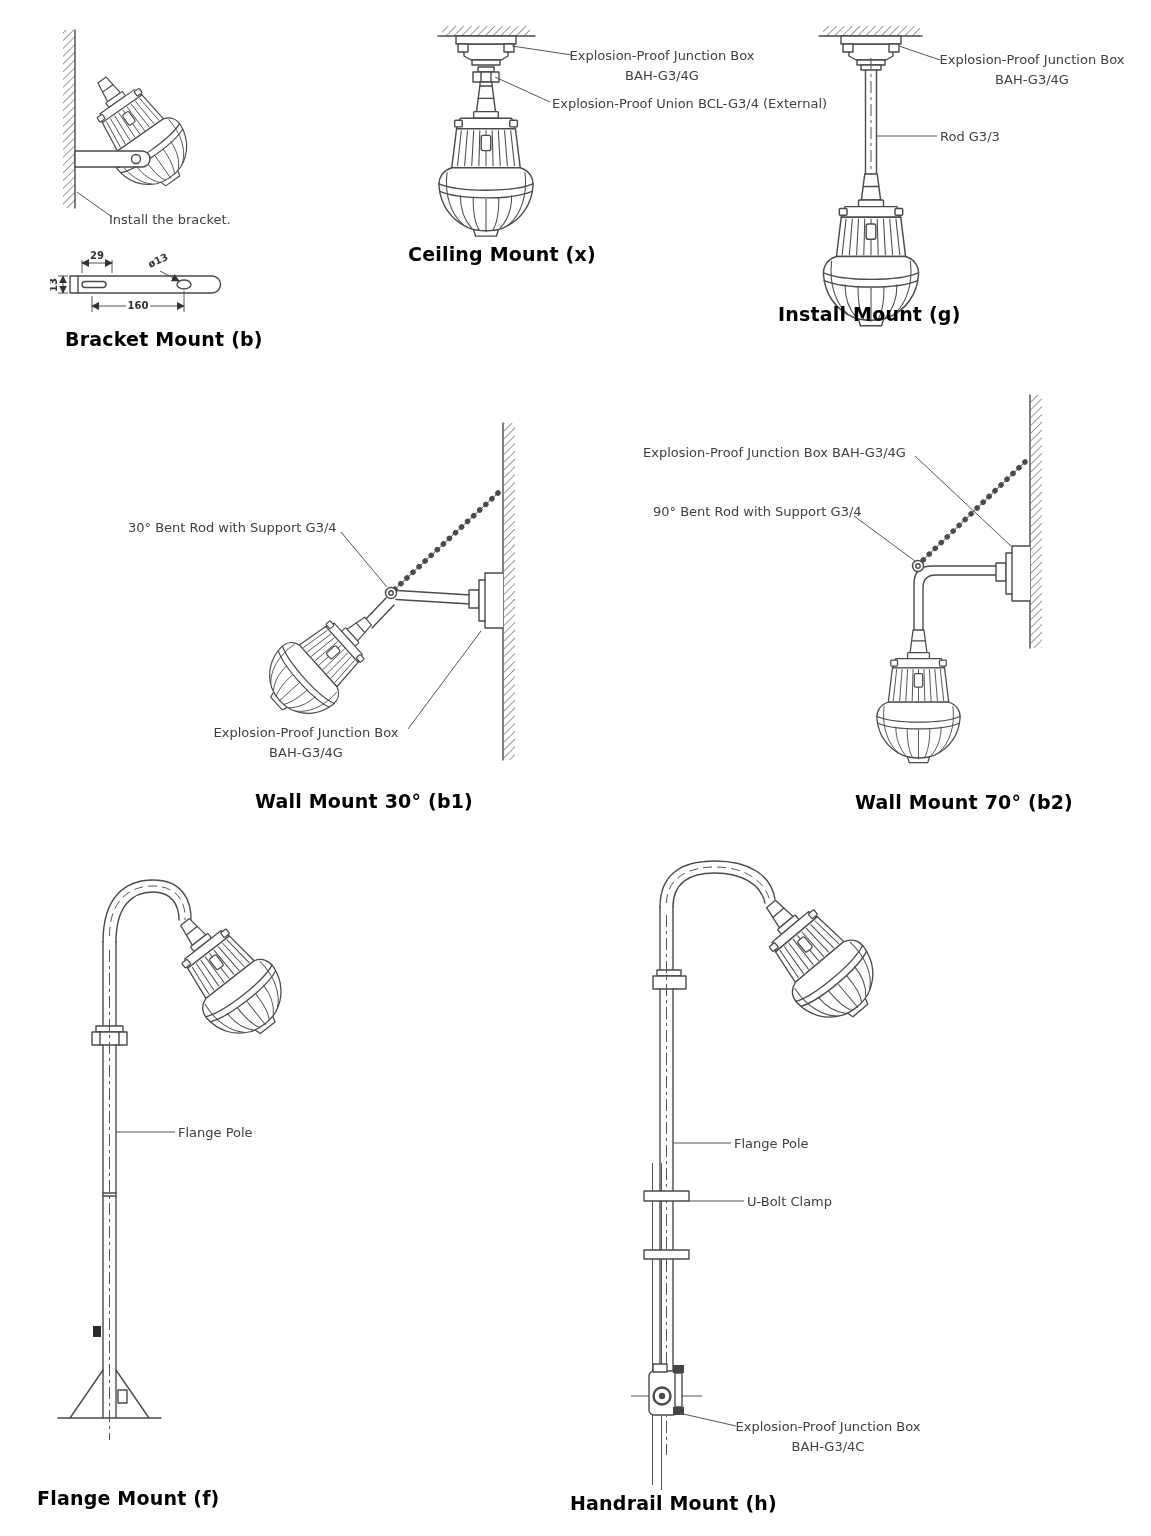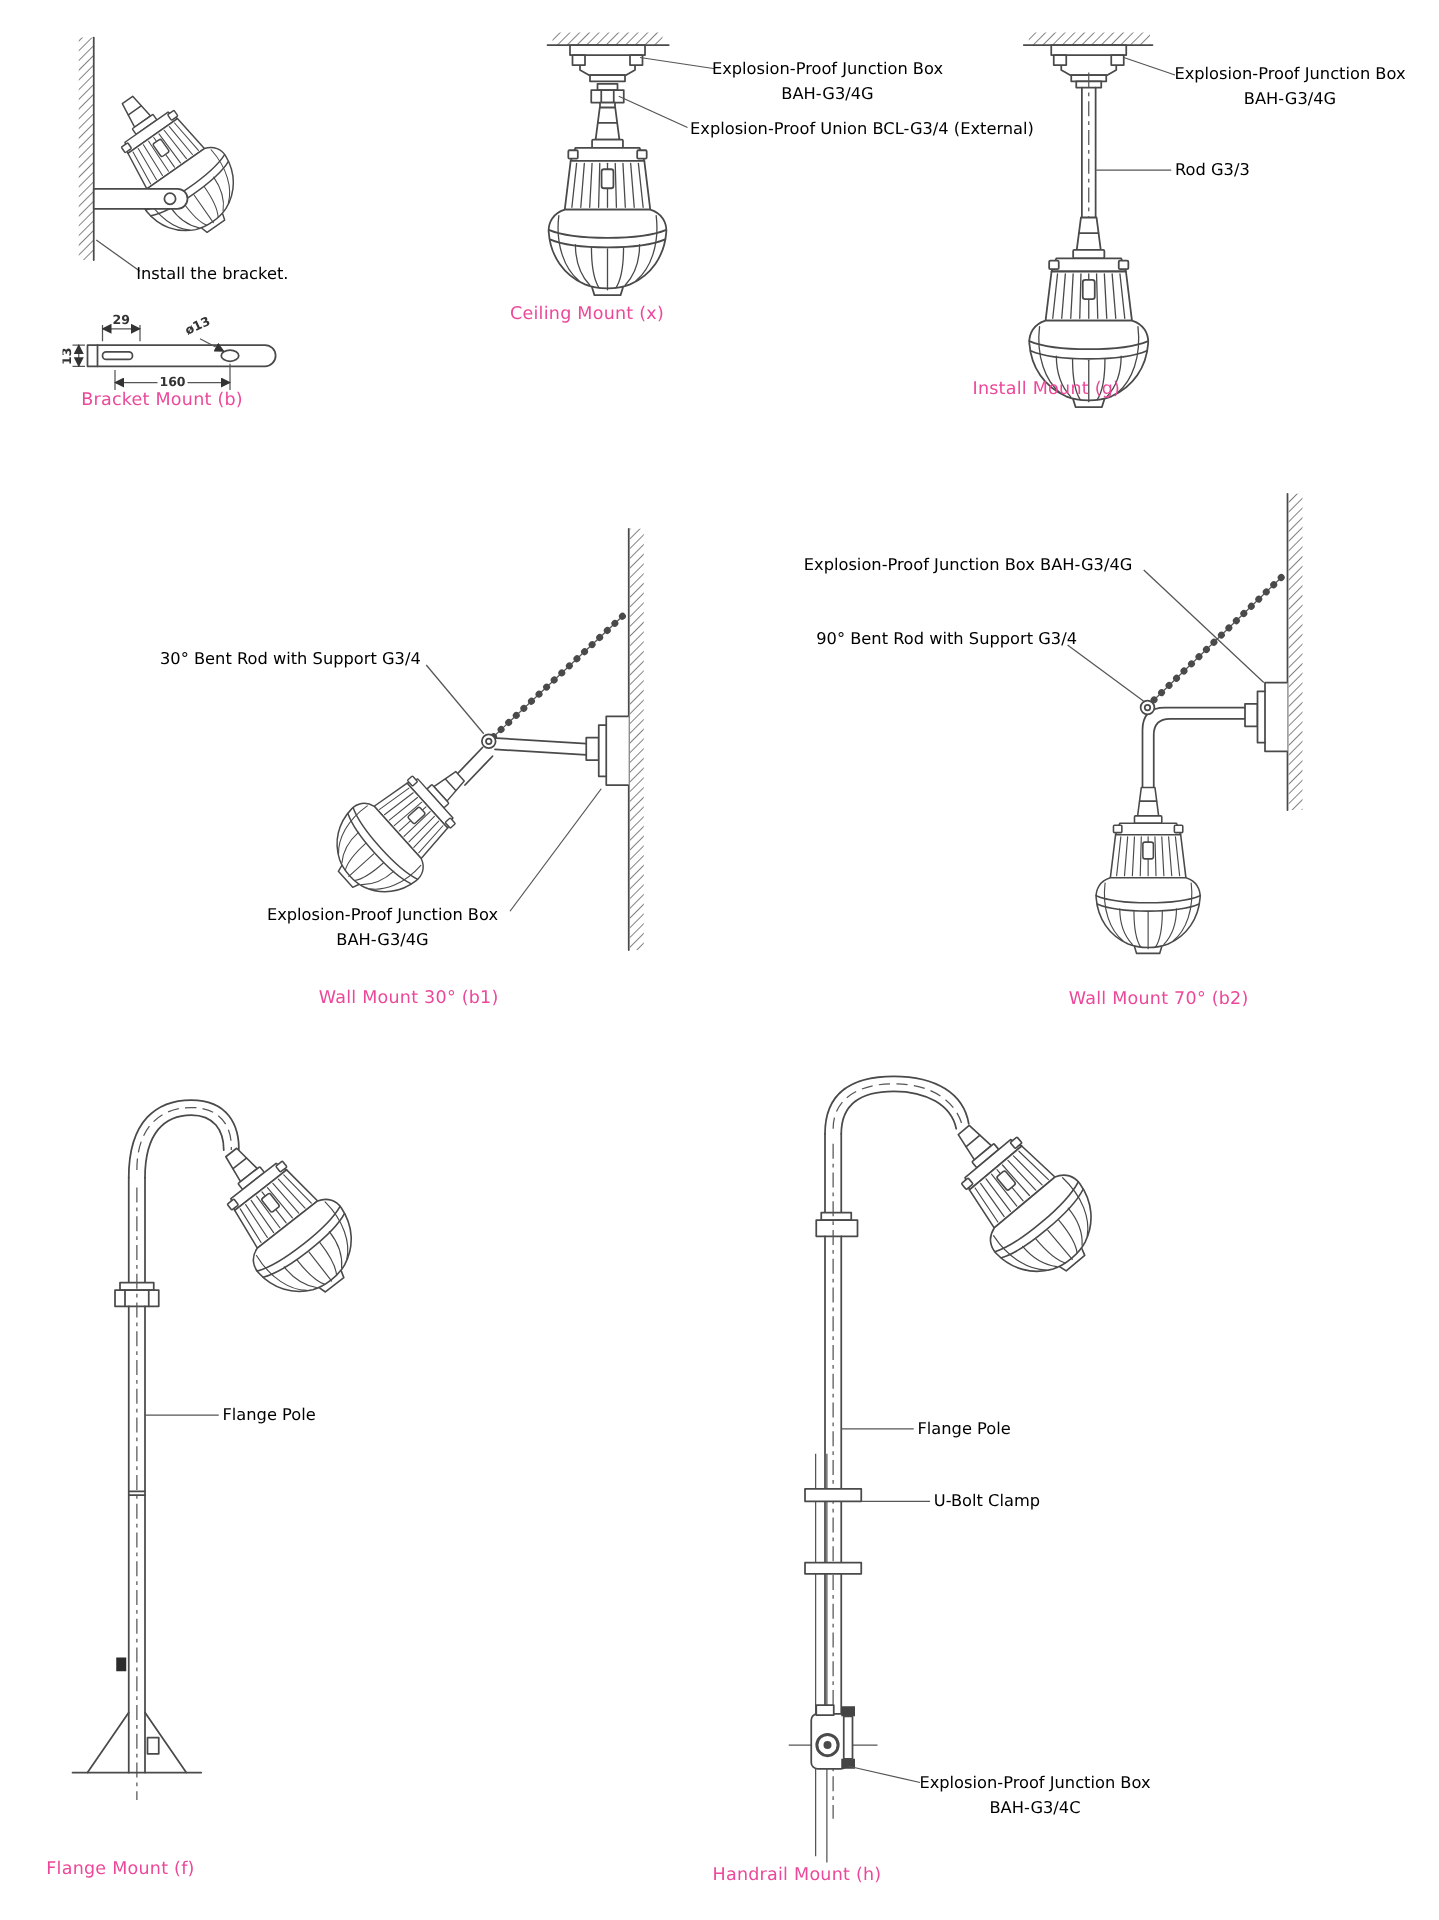--- a/index.html
+++ b/index.html
@@ -1,22 +1,22 @@
 <!DOCTYPE html>
 <html><head>
 <meta charset="utf-8">
 <style>
   html,body{margin:0;padding:0;background:#fff;}
   #page{position:relative;width:1151px;height:1536px;background:#ffffff;overflow:hidden;
         font-family:"DejaVu Sans","Liberation Sans",sans-serif;}
   .diagram{position:absolute;}
   .diagram svg{position:absolute;left:0;top:0;}
-  .lbl{position:absolute;font-size:13px;color:#000000;white-space:nowrap;line-height:20px;}
+  .lbl{position:absolute;font-size:13px;color:#404040;white-space:nowrap;line-height:20px;}
   .lbl.center{text-align:center;white-space:normal;}
-  .title{position:absolute;font-size:14px;font-weight:normal;color:#ec4899;white-space:nowrap;letter-spacing:.2px;}
+  .title{position:absolute;font-size:19px;font-weight:bold;color:#000000;white-space:nowrap;letter-spacing:.2px;}
   .ln{stroke:#4a4a4a;stroke-width:1.4;fill:none;stroke-linecap:round;stroke-linejoin:round;}
   .lnf{stroke:#4a4a4a;stroke-width:1.4;fill:#fff;stroke-linejoin:round;}
   .thin{stroke:#555;stroke-width:1;fill:none;}
   .leader{stroke:#555;stroke-width:1;fill:none;}
   .dash{stroke:#555;stroke-width:1;fill:none;stroke-dasharray:12 4 3 4;}
   .dimtxt{font-family:"DejaVu Sans",sans-serif;font-size:10px;font-weight:bold;fill:#333;}
 </style>
 </head>
 <body>
 
@@ -99,21 +99,21 @@
         <line class="thin" x1="42" y1="284" x2="134" y2="284" marker-start="url(#arr)" marker-end="url(#arr)"></line>
         <rect x="76" y="277" width="24" height="12" fill="#fff"></rect>
         <text class="dimtxt" x="88" y="287" text-anchor="middle">160</text>
         <line class="thin" x1="18" y1="254" x2="8" y2="254"></line>
         <line class="thin" x1="18" y1="271" x2="8" y2="271"></line>
         <line class="thin" x1="13" y1="254" x2="13" y2="271" marker-start="url(#arr)" marker-end="url(#arr)"></line>
         <text class="dimtxt" x="7" y="263" text-anchor="middle" transform="rotate(-90 7 263)">13</text>
       </g>
     </svg>
     <div class="lbl" style="left:59px;top:188px">Install the bracket.</div>
-    <div class="title" style="left:15px;top:290px">Bracket Mount (b)</div>
+    <div class="title" style="left:15px;top:306px">Bracket Mount (b)</div>
   </div>
 
   <div class="diagram" style="left:405px;top:22px;width:420px;height:245px">
     <svg width="420" height="245" viewBox="0 0 420 245">
       <defs>
         <pattern id="hc" width="5.5" height="5.5" patternUnits="userSpaceOnUse" patternTransform="rotate(45)">
           <line x1="0" y1="0" x2="0" y2="5.5" stroke="#4a4a4a" stroke-width="1.1"></line>
         </pattern>
       </defs>
       <g>

